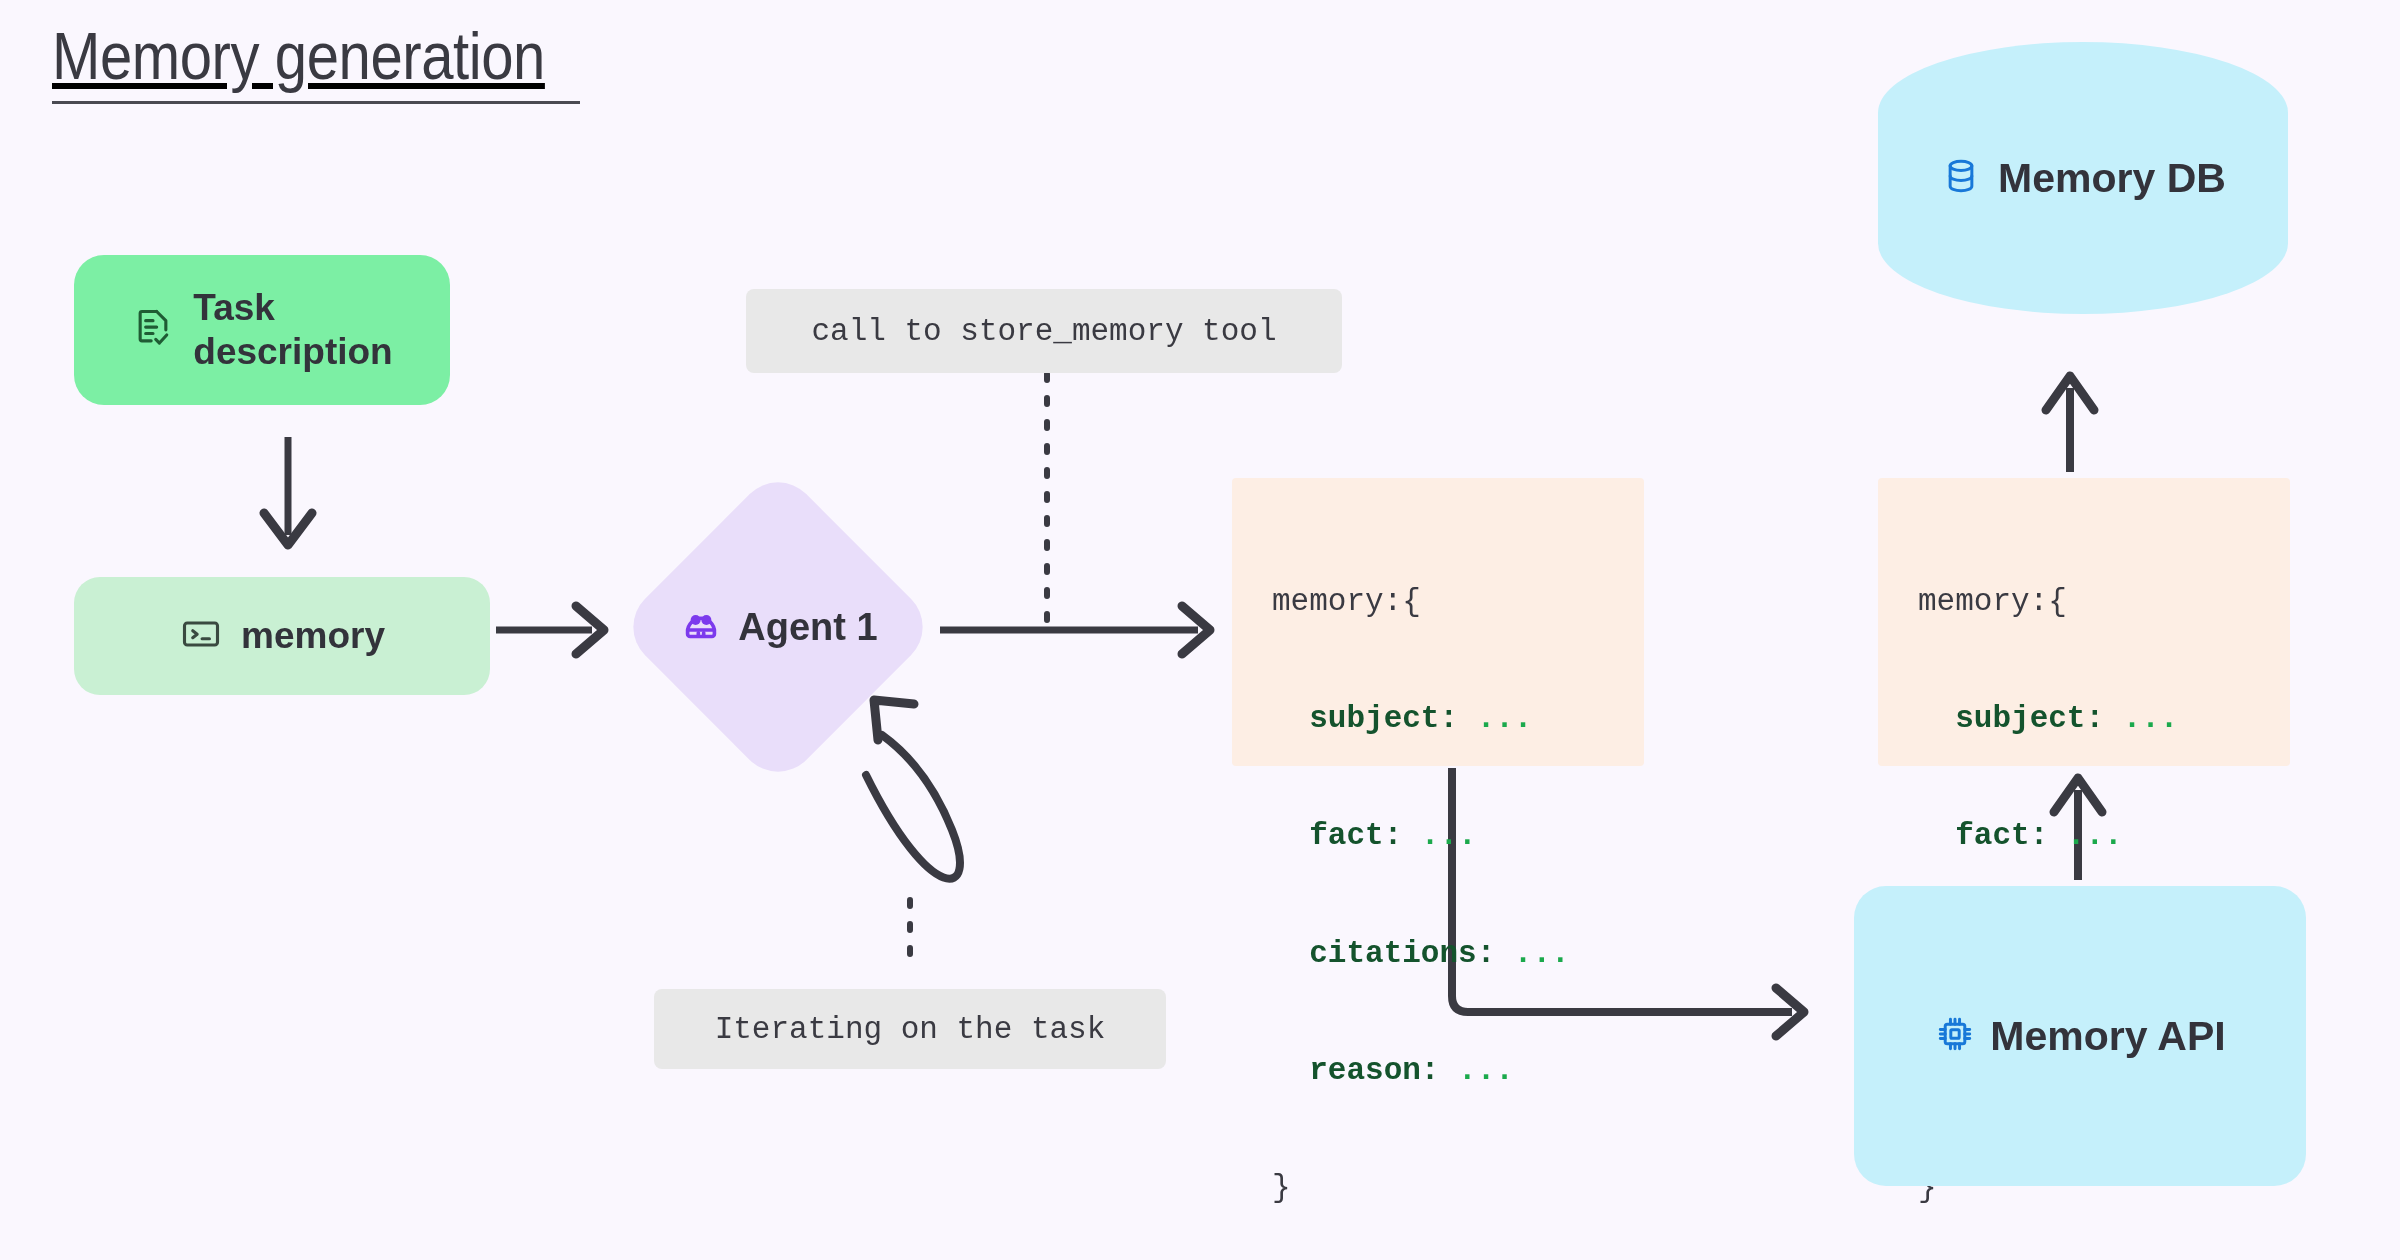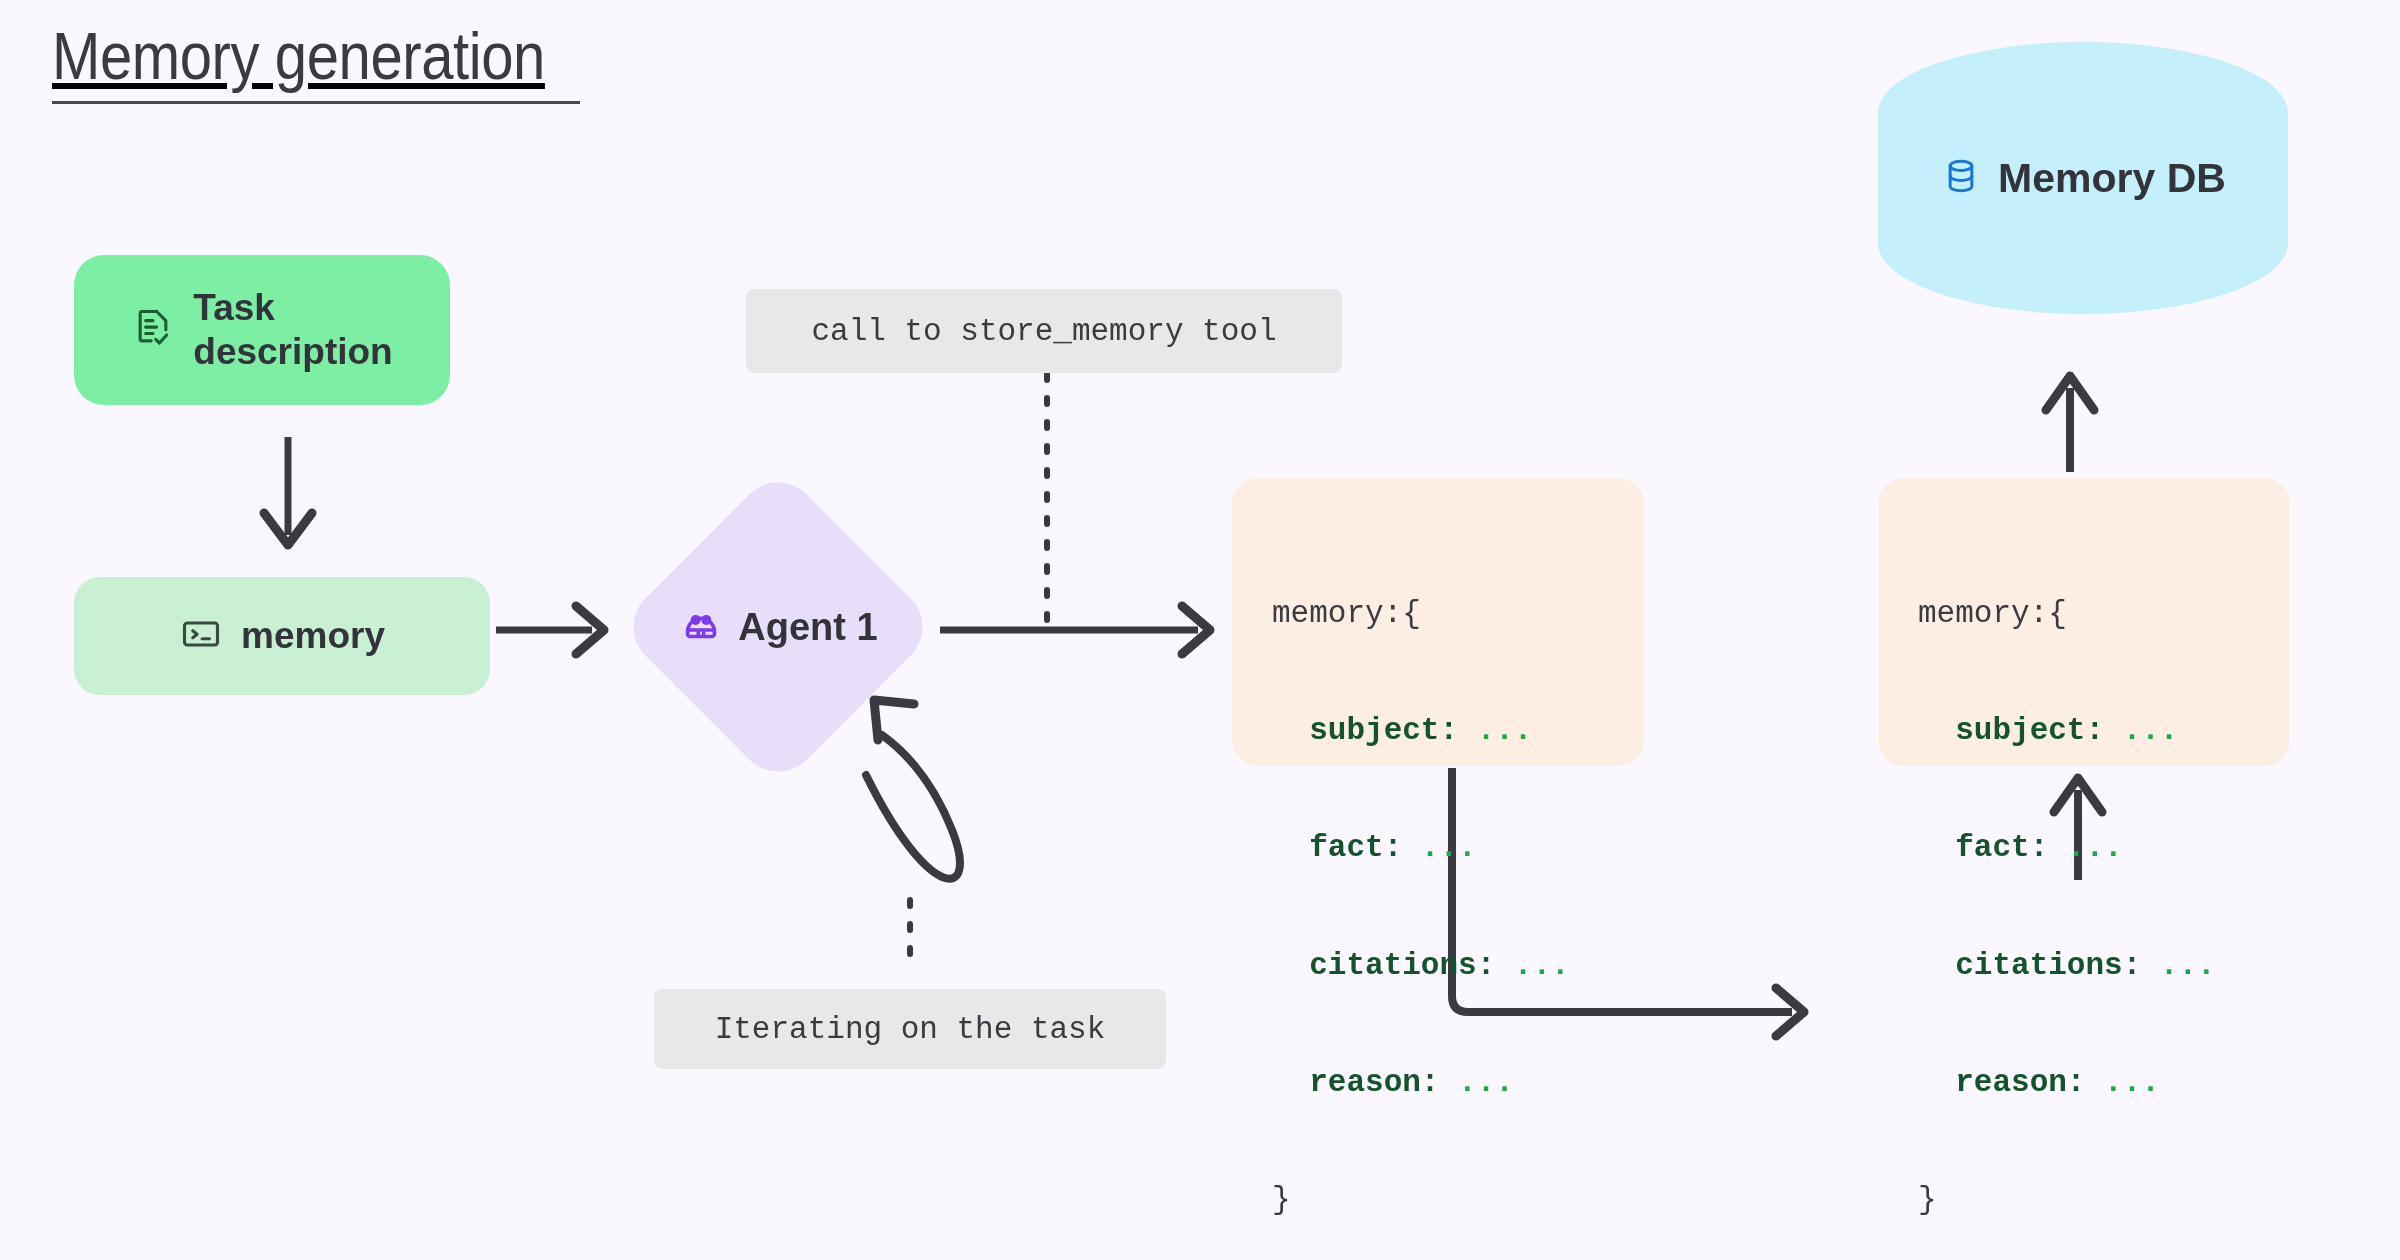--- a/index.html
+++ b/index.html
@@ -98,23 +98,23 @@
   #node-agent .node-inner {
     position: relative;
     z-index: 2;
     gap: 14px;
   }
   #node-agent .node-label { font-size: 38px; }
 
   .memory-box {
     position: absolute;
     background: #fdeee4;
-    border-radius: 26px;
+    border-radius: 4px;
     box-sizing: border-box;
-    padding: 38px 0 38px 40px;
+    padding: 26px 0 38px 40px;
   }
   #mem-1 { left: 1232px; top: 478px; width: 412px; height: 288px; }
   #mem-2 { left: 1878px; top: 478px; width: 412px; height: 288px; }
   .code {
     font-family: "Liberation Mono", monospace;
     font-size: 31px;
     line-height: 1.26;
     white-space: pre;
   }
   .code .brace { color: #3a3a42; }
@@ -287,17 +287,32 @@
         <svg width="42" height="42" viewBox="0 0 24 24" fill="none" stroke="#1878d8" stroke-width="1.7" stroke-linecap="round" stroke-linejoin="round">
           <ellipse cx="12" cy="6.2" rx="6.2" ry="2.6"></ellipse>
           <path d="M5.8 6.2v11.6c0 1.44 2.78 2.6 6.2 2.6s6.2-1.16 6.2-2.6V6.2"></path>
           <path d="M5.8 12c0 1.44 2.78 2.6 6.2 2.6s6.2-1.16 6.2-2.6"></path>
         </svg>
       </span>
       <span class="node-label">Memory DB</span>
     </div>
   </div>
 
+  <div class="node" id="node-api">
+    <div class="node-inner">
+      <span class="ico">
+        <svg width="42" height="42" viewBox="0 0 24 24" fill="none" stroke="#1878d8" stroke-width="1.7" stroke-linecap="round" stroke-linejoin="round">
+          <rect x="6.4" y="6.4" width="11.2" height="11.2" rx="1.2"></rect>
+          <rect x="9.6" y="9.6" width="4.8" height="4.8" rx="0.6"></rect>
+          <path d="M9.4 6.4V3.6M12 6.4V3.6M14.6 6.4V3.6"></path>
+          <path d="M9.4 20.4v-2.8M12 20.4v-2.8M14.6 20.4v-2.8"></path>
+          <path d="M6.4 9.4H3.6M6.4 12H3.6M6.4 14.6H3.6"></path>
+          <path d="M20.4 9.4h-2.8M20.4 12h-2.8M20.4 14.6h-2.8"></path>
+        </svg>
+      </span>
+      <span class="node-label">Memory API</span>
+    </div>
+  </div>
 
   <div class="ann-chip" id="ann-tool">call to store_memory tool</div>
   <div class="ann-chip" id="ann-iter">Iterating on the task</div>
 
 </div>
 
 </body></html>

